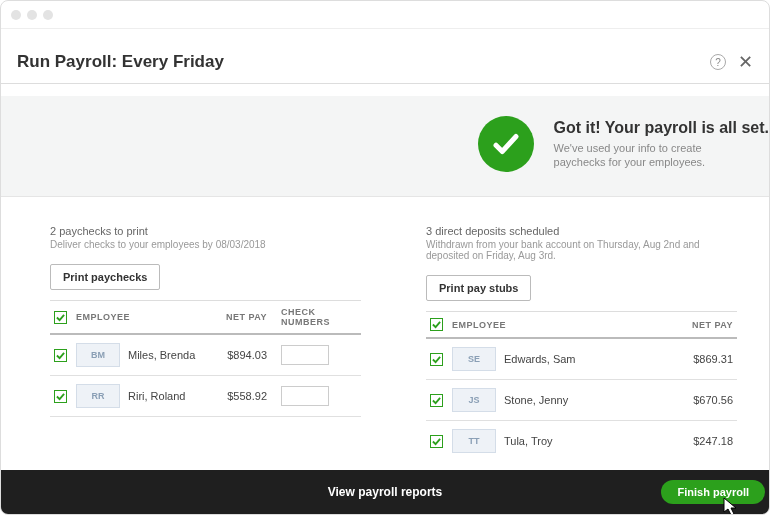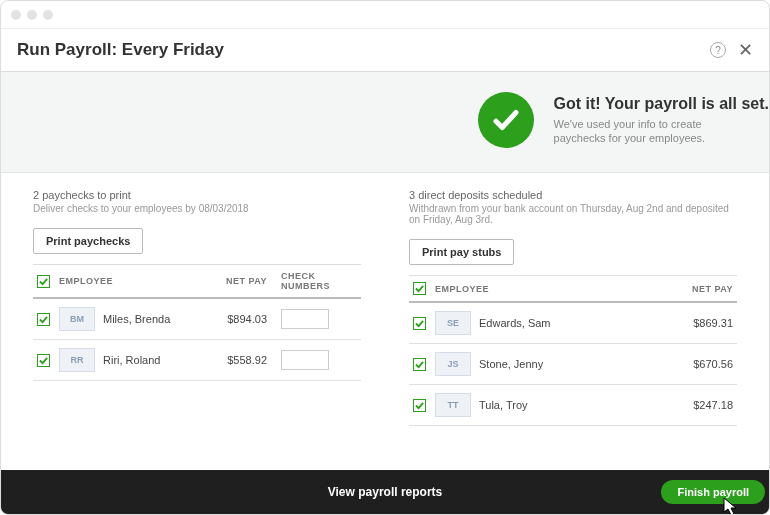--- a/index.html
+++ b/index.html
@@ -1,41 +1,41 @@
 <!DOCTYPE html>
 <html><head>
 <meta charset="utf-8">
 <style>
 * { margin: 0; padding: 0; box-sizing: border-box; }
 body { font-family: -apple-system, BlinkMacSystemFont, "Segoe UI", Arial, sans-serif; background: #fff; width: 770px; height: 515px; overflow: hidden; }
-.window { border: 1px solid #ddd; border-radius: 8px; height: 515px; display: flex; flex-direction: column; overflow: hidden; }
+.window { border: 1px solid #ddd; border-radius: 8px; height: 515px; display: flex; flex-direction: column; overflow: hidden; gap: 12px; }
 .chrome { height: 28px; display: flex; align-items: center; padding: 0 10px; gap: 6px; border-bottom: 1px solid #eee; }
 .dot { width: 10px; height: 10px; border-radius: 50%; background: #e3e3e3; }
 .titlebar { display: flex; align-items: center; justify-content: space-between; padding: 10px 16px; border-bottom: 1px solid #ddd; }
 .titlebar h1 { font-size: 17px; font-weight: 600; color: #333; }
 .titlebar-actions { display: flex; align-items: center; gap: 12px; color: #888; }
 .help-icon { width: 16px; height: 16px; border: 1.5px solid #aaa; border-radius: 50%; display: flex; align-items: center; justify-content: center; font-size: 10px; cursor: pointer; }
 .close-icon { font-size: 18px; font-weight: 300; cursor: pointer; color: #666; }
 .hero { background: #f4f5f5; padding: 20px 0 24px; display: flex; justify-content: flex-end; align-items: center; gap: 20px; border-bottom: 1px solid #e5e5e5; }
 .check-circle { width: 56px; height: 56px; border-radius: 50%; background: #2ca01c; display: flex; align-items: center; justify-content: center; }
 .check-circle svg { width: 30px; height: 30px; }
 .hero-text h2 { font-size: 16px; font-weight: 600; color: #333; margin-bottom: 4px; }
 .hero-text p { font-size: 11px; color: #888; line-height: 1.3; }
 .content { flex: 1; padding: 16px 32px 10px; display: flex; gap: 48px; overflow: hidden; }
-.col { flex: 1; min-width: 0; }
+.col { flex: 1; min-width: 0; margin-left: 17px; }
 .summary { font-size: 11px; color: #666; margin-bottom: 2px; }
 .summary-sub { font-size: 10px; color: #999; margin-bottom: 14px; }
 .btn-outline { border: 1px solid #bbb; background: #fff; padding: 6px 12px; font-size: 11px; font-weight: 600; color: #333; cursor: pointer; border-radius: 2px; margin-bottom: 10px; }
 .tbl { width: 100%; border-collapse: collapse; }
 .tbl th { text-align: left; font-size: 9px; font-weight: 600; letter-spacing: 0.5px; color: #777; padding: 6px 4px; border-bottom: 2px solid #bbb; border-top: 1px solid #ddd; text-transform: uppercase; }
 .tbl th.r, .tbl td.r { text-align: right; }
 .tbl td { padding: 8px 4px; border-bottom: 1px solid #e0e0e0; font-size: 11px; color: #444; vertical-align: middle; }
 .chk { width: 13px; height: 13px; border: 1px solid #2ca01c; display: inline-flex; align-items: center; justify-content: center; cursor: pointer; }
 .chk svg { width: 9px; height: 9px; }
-.avatar { width: 36px; height: 24px; background: #eef2f7; border: 1px solid #d4dde8; display: inline-flex; align-items: center; justify-content: center; font-size: 9px; font-weight: 600; color: #8a9fb5; margin-right: 8px; }
+.avatar { width: 44px; height: 24px; background: #eef2f7; border: 1px solid #d4dde8; display: inline-flex; align-items: center; justify-content: center; font-size: 9px; font-weight: 600; color: #8a9fb5; margin-right: 8px; }
 .emp { display: flex; align-items: center; }
 .netpay { color: #0077c5; font-weight: 500; }
 .checknum { width: 48px; height: 20px; border: 1px solid #ccc; }
 .footer { background: #1f1f1f; height: 44px; display: flex; align-items: center; justify-content: center; position: relative; }
 .footer-link { color: #fff; font-size: 12px; font-weight: 600; cursor: pointer; text-align: right; }
 .btn-primary { position: absolute; right: 4px; background: #2ca01c; color: #fff; border: none; border-radius: 14px; padding: 6px 16px; font-size: 11px; font-weight: 600; cursor: pointer; }
 .cursor-svg { position: absolute; right: 30px; bottom: -3px; pointer-events: none; }
 </style>
 </head>
 <body>

